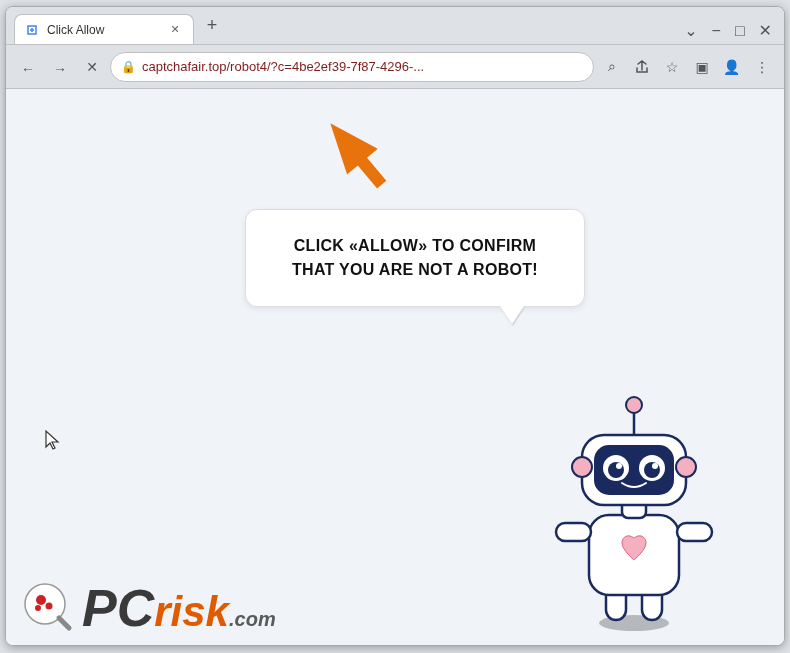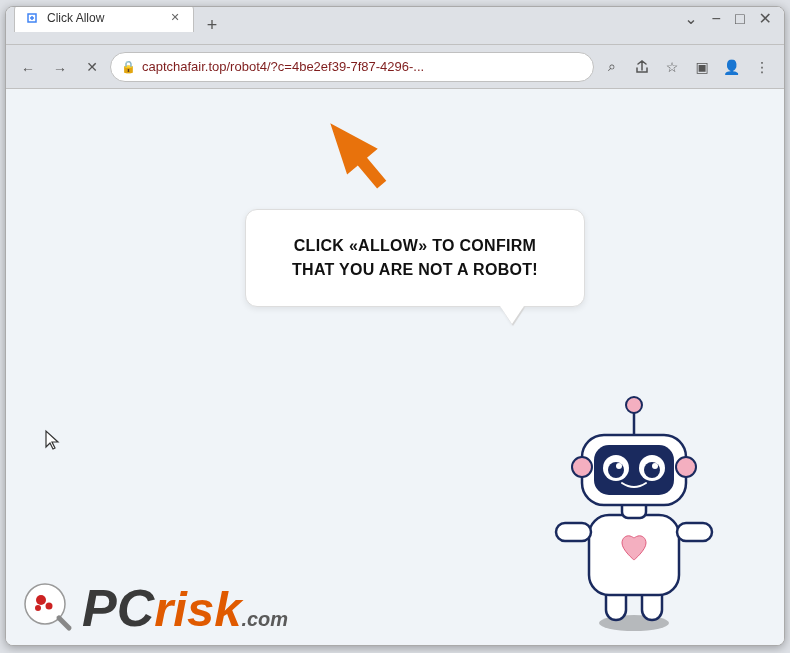--- a/index.html
+++ b/index.html
@@ -24,21 +24,21 @@
       overflow: hidden;
       border: 1px solid #aaa;
     }
 
     
     .title-bar {
       background: #dee1e6;
       height: 38px;
       display: flex;
       align-items: flex-end;
-      padding: 12px 8px;
+      padding: 0 8px;
       border-bottom: 1px solid #c0c0c0;
       justify-content: center;
     }
 
     .tab {
       background: #fff;
       border-radius: 8px 8px 0 0;
       height: 30px;
       display: flex;
       align-items: center;
@@ -404,19 +404,19 @@
       <svg class="pcrisk-icon" viewBox="0 0 55 55" xmlns="http://www.w3.org/2000/svg">
         <circle cx="24" cy="24" r="20" fill="white" stroke="#999" stroke-width="1.5"></circle>
         <circle cx="20" cy="20" r="5" fill="#cc2222"></circle>
         <circle cx="28" cy="26" r="3.5" fill="#cc2222"></circle>
         <circle cx="17" cy="28" r="3" fill="#cc2222"></circle>
         <line x1="38" y1="38" x2="48" y2="48" stroke="#888" stroke-width="5" stroke-linecap="round"></line>
       </svg>
 
       <div style="display:flex; align-items:baseline; gap:0px;">
         <span style="font-size:52px; font-weight:900; color:#3a3a3a; font-style:italic; line-height:1; font-family:'Arial Black', Arial, sans-serif;">PC</span>
-        <span style="font-size:49px; font-weight:700; color:#e05a00; font-style:italic; line-height:1; font-family:'Arial Black', Arial, sans-serif;">risk</span>
+        <span style="font-size:42px; font-weight:700; color:#e05a00; font-style:italic; line-height:1; font-family:'Arial Black', Arial, sans-serif;">risk</span>
         <span style="font-size:20px; font-weight:600; color:#5a5a5a; font-style:italic; line-height:1; font-family:Arial, sans-serif;">.com</span>
       </div>
     </div>
 
   </div>
 </div>
 
 </body></html>

